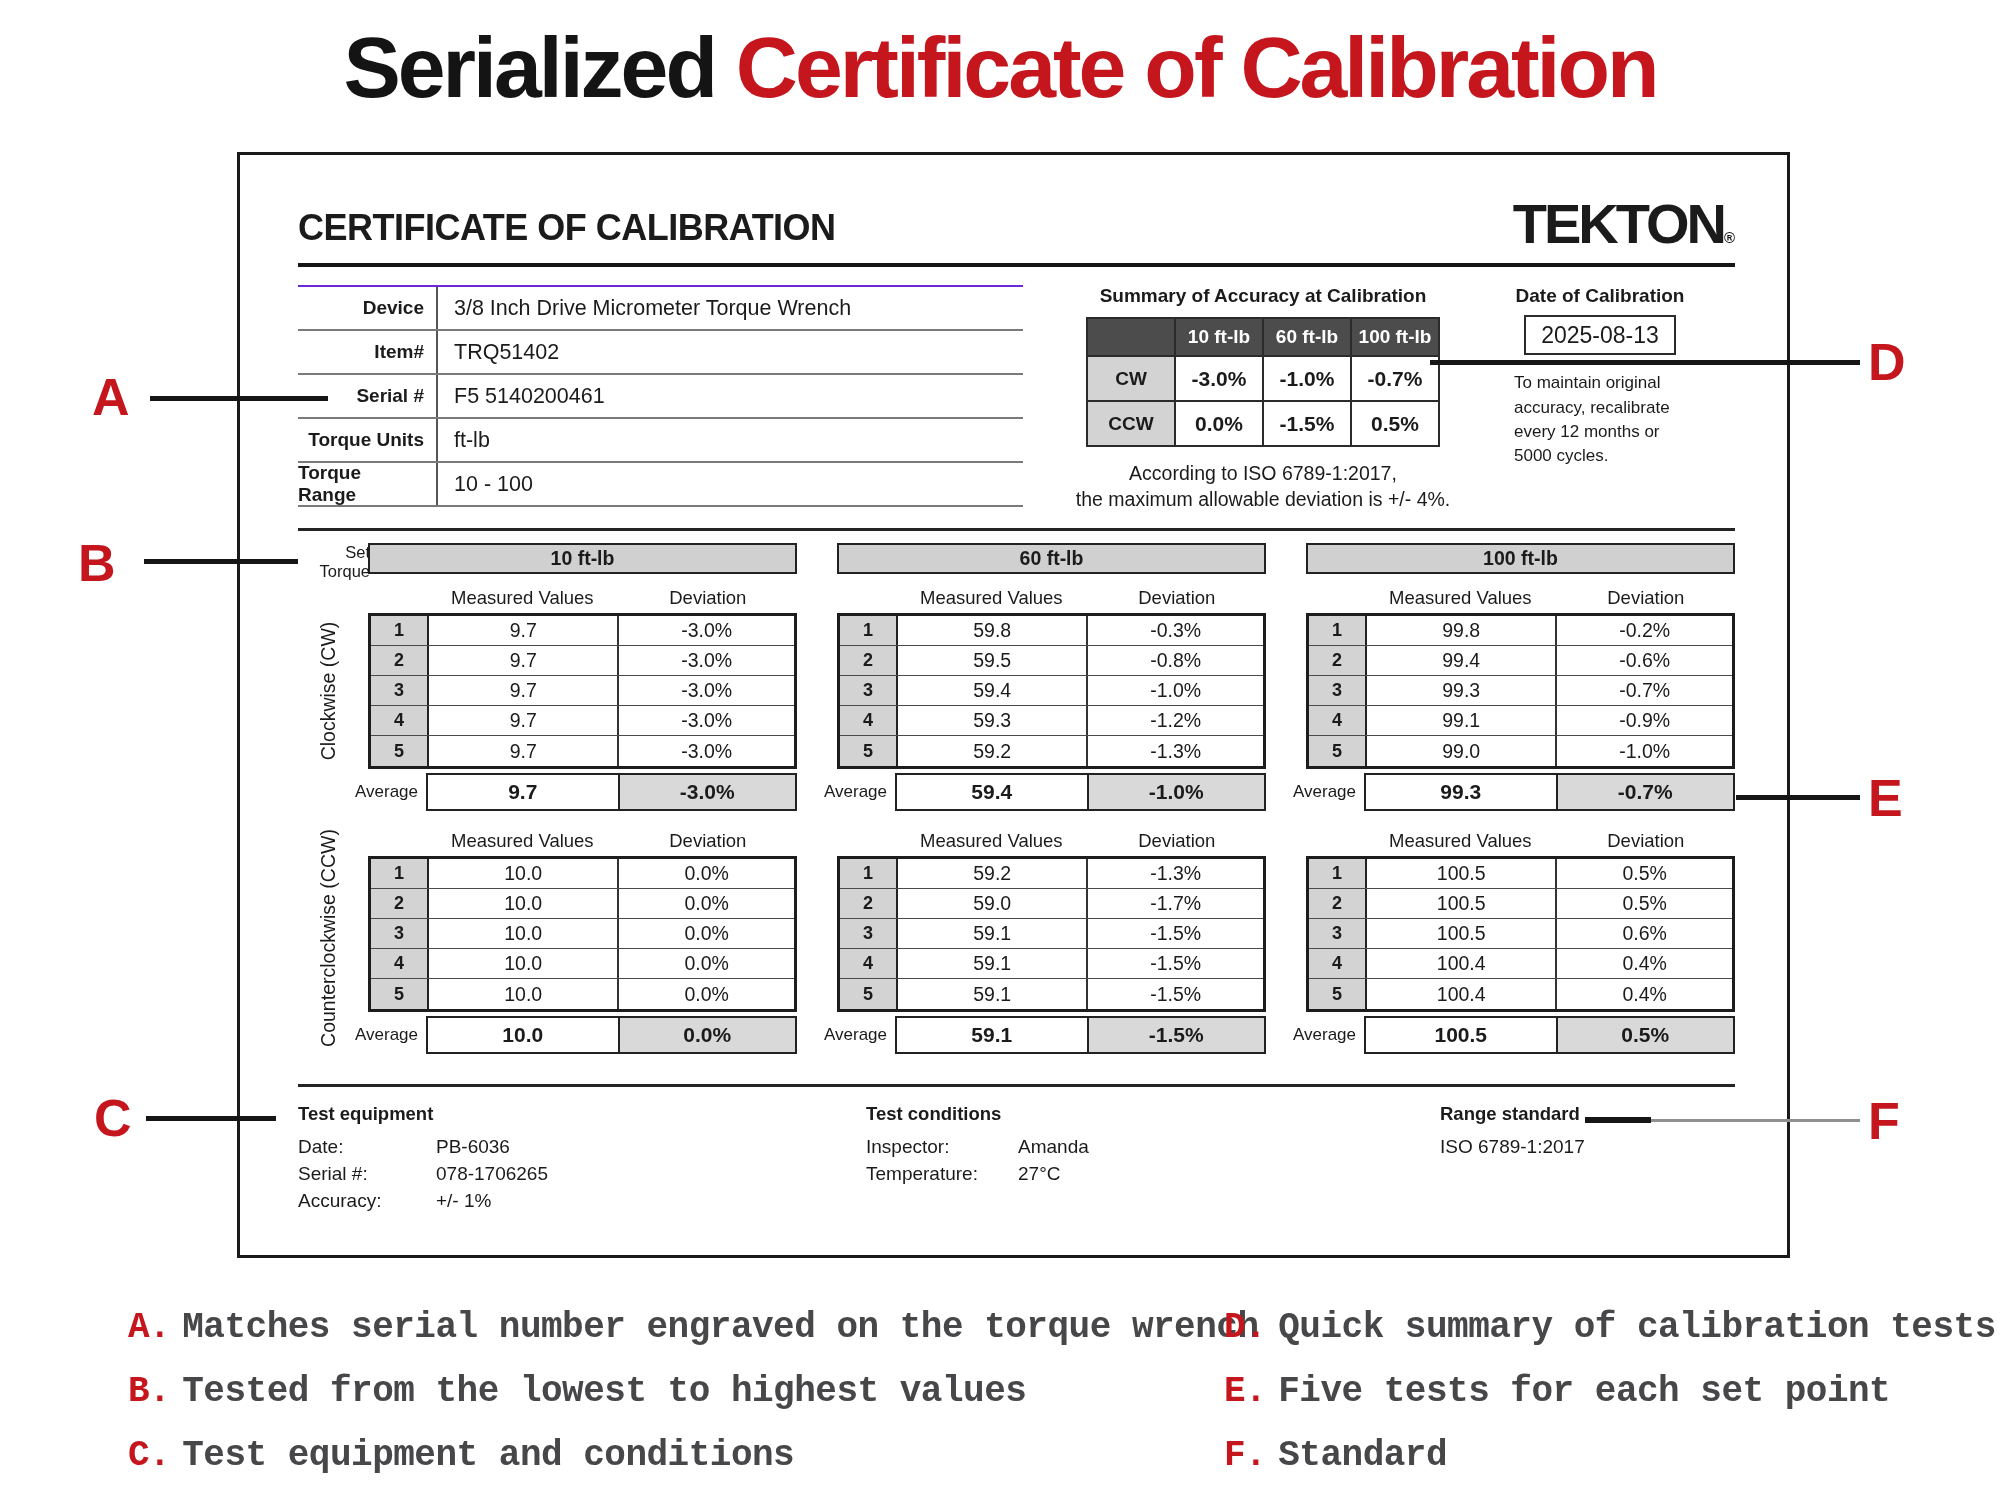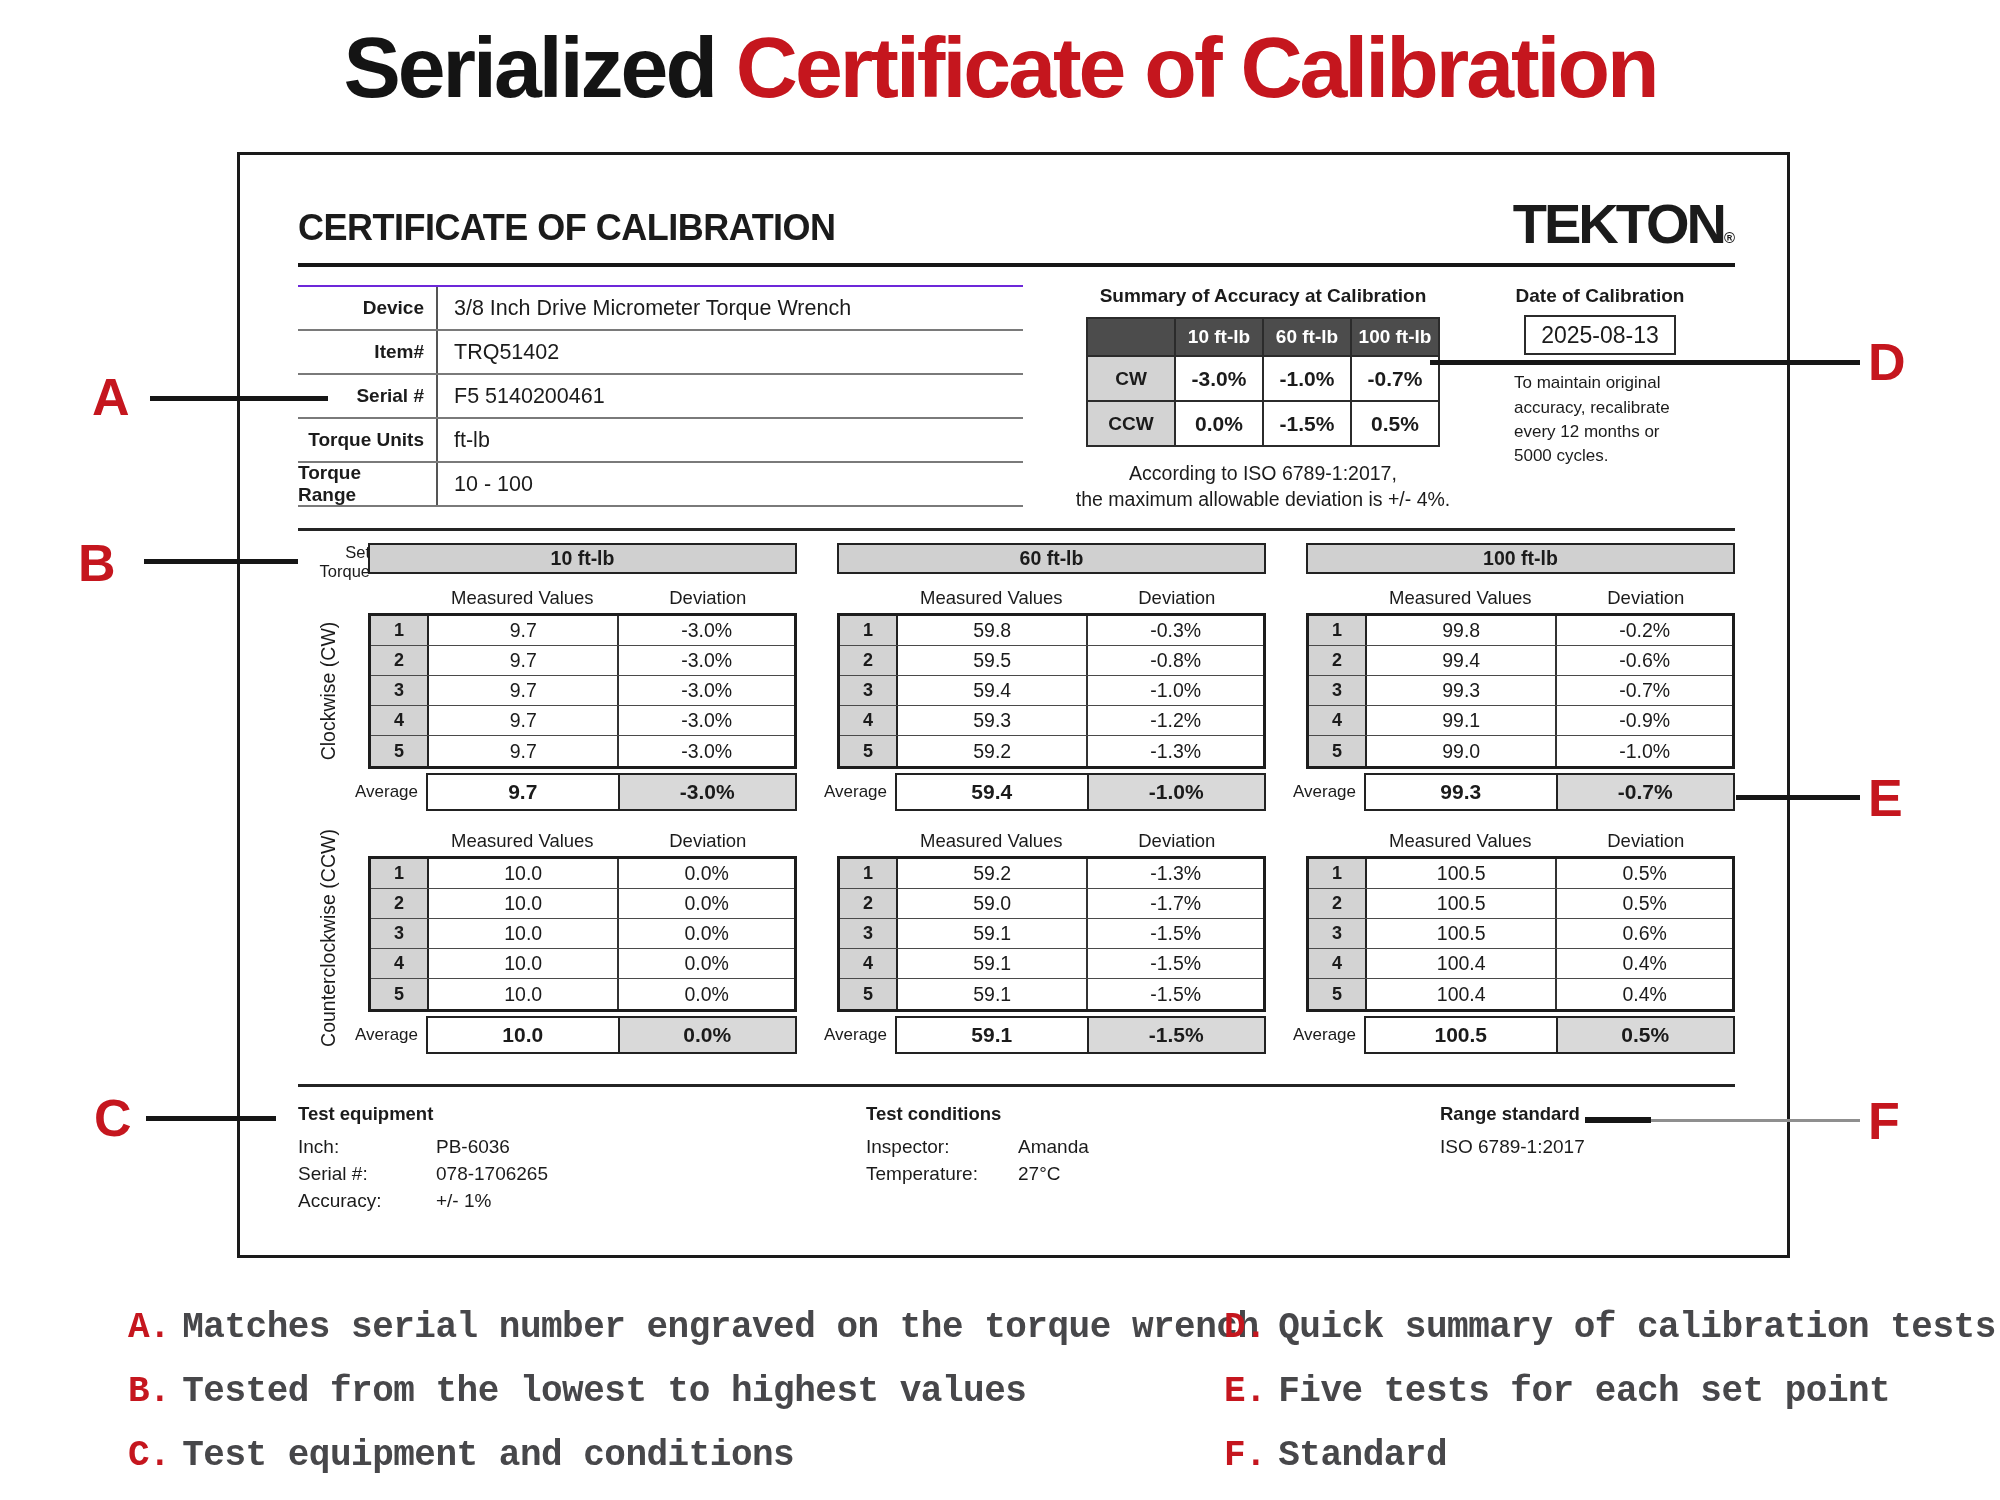--- a/index.html
+++ b/index.html
@@ -455,21 +455,21 @@
           </div>
         </div>
       </div>
   </div>
 
   <div class="foot">
     <div class="f-col f-equip">
       <div class="f-title">Test equipment</div>
       <div id="equip-rows">
           <div class="f-row">
-            <span class="f-label">Inch:</span>
+            <span class="f-label">Date:</span>
             <span class="f-value">PB-6036</span>
           </div>
           <div class="f-row">
             <span class="f-label">Serial #:</span>
             <span class="f-value">078-1706265</span>
           </div>
           <div class="f-row">
             <span class="f-label">Accuracy:</span>
             <span class="f-value">+/- 1%</span>
           </div>

